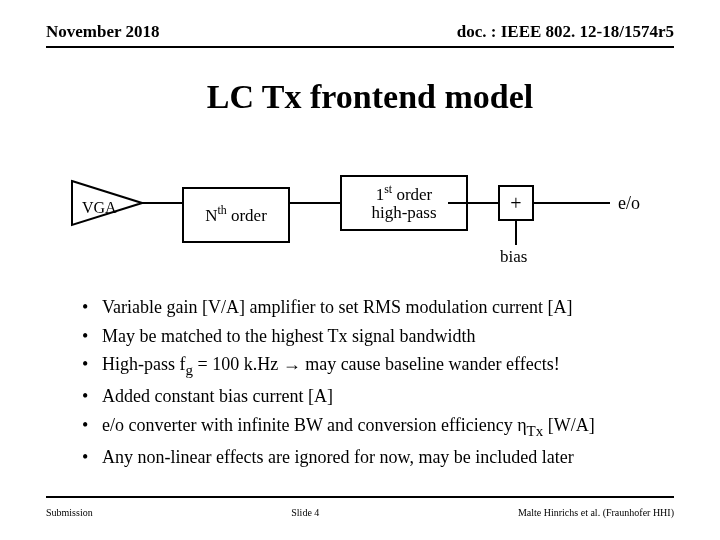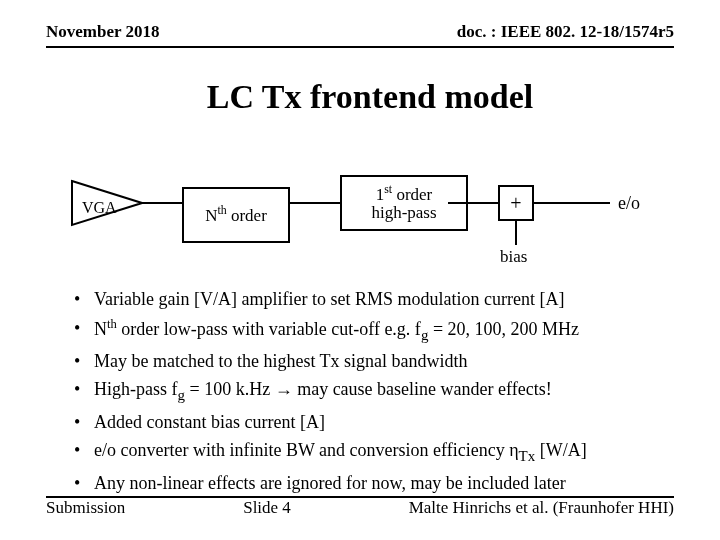--- a/index.html
+++ b/index.html
@@ -111,21 +111,21 @@
   .vline { width: 2px; }
   sup { font-size: 0.7em; }
   .bullets {
     position: absolute;
     top: 288px;
     left: 70px;
     right: 50px;
     font-size: 18px;
   }
   .bullets ul {
-    margin: 0;
+    margin: 8px;
     padding: 0;
     list-style: none;
   }
   .bullets li {
     position: relative;
     padding-left: 24px;
     margin-bottom: 6px;
     line-height: 1.25;
   }
   .bullets li::before {
@@ -135,21 +135,21 @@
     top: 0;
     font-size: 18px;
   }
   .footer {
     position: absolute;
     bottom: 22px;
     left: 46px;
     right: 46px;
     display: flex;
     justify-content: space-between;
-    font-size: 17px;
+    font-size: 10px;
     gap: 37px;
   }
   .footer-rule {
     position: absolute;
     bottom: 42px;
     left: 46px;
     right: 46px;
     border-top: 2px solid #000;
   }
 </style>
@@ -196,21 +196,20 @@
 
     <div class="eo">e/o</div>
 
     <div class="connector vline" style="left:445px; top:46px; height:24px;"></div>
     <div class="bias">bias</div>
   </div>
 
   <div class="bullets">
     <ul id="bullet-ul">
         <li>Variable gain [V/A] amplifier to set RMS modulation current [A]</li>
-        <li>N<sup>th</sup> order low-pass with variable cut-off e.g. f<sub>g</sub> = 20, 100, 200 MHz</li>
         <li>May be matched to the highest Tx signal bandwidth</li>
         <li>High-pass f<sub>g</sub> = 100 k.Hz → may cause baseline wander effects!</li>
         <li>Added constant bias current [A]</li>
         <li>e/o converter with infinite BW and conversion efficiency η<sub>Tx</sub> [W/A]</li>
         <li>Any non-linear effects are ignored for now, may be included later</li>
       </ul>
   </div>
 
   <div class="footer-rule"></div>
   <div class="footer">

